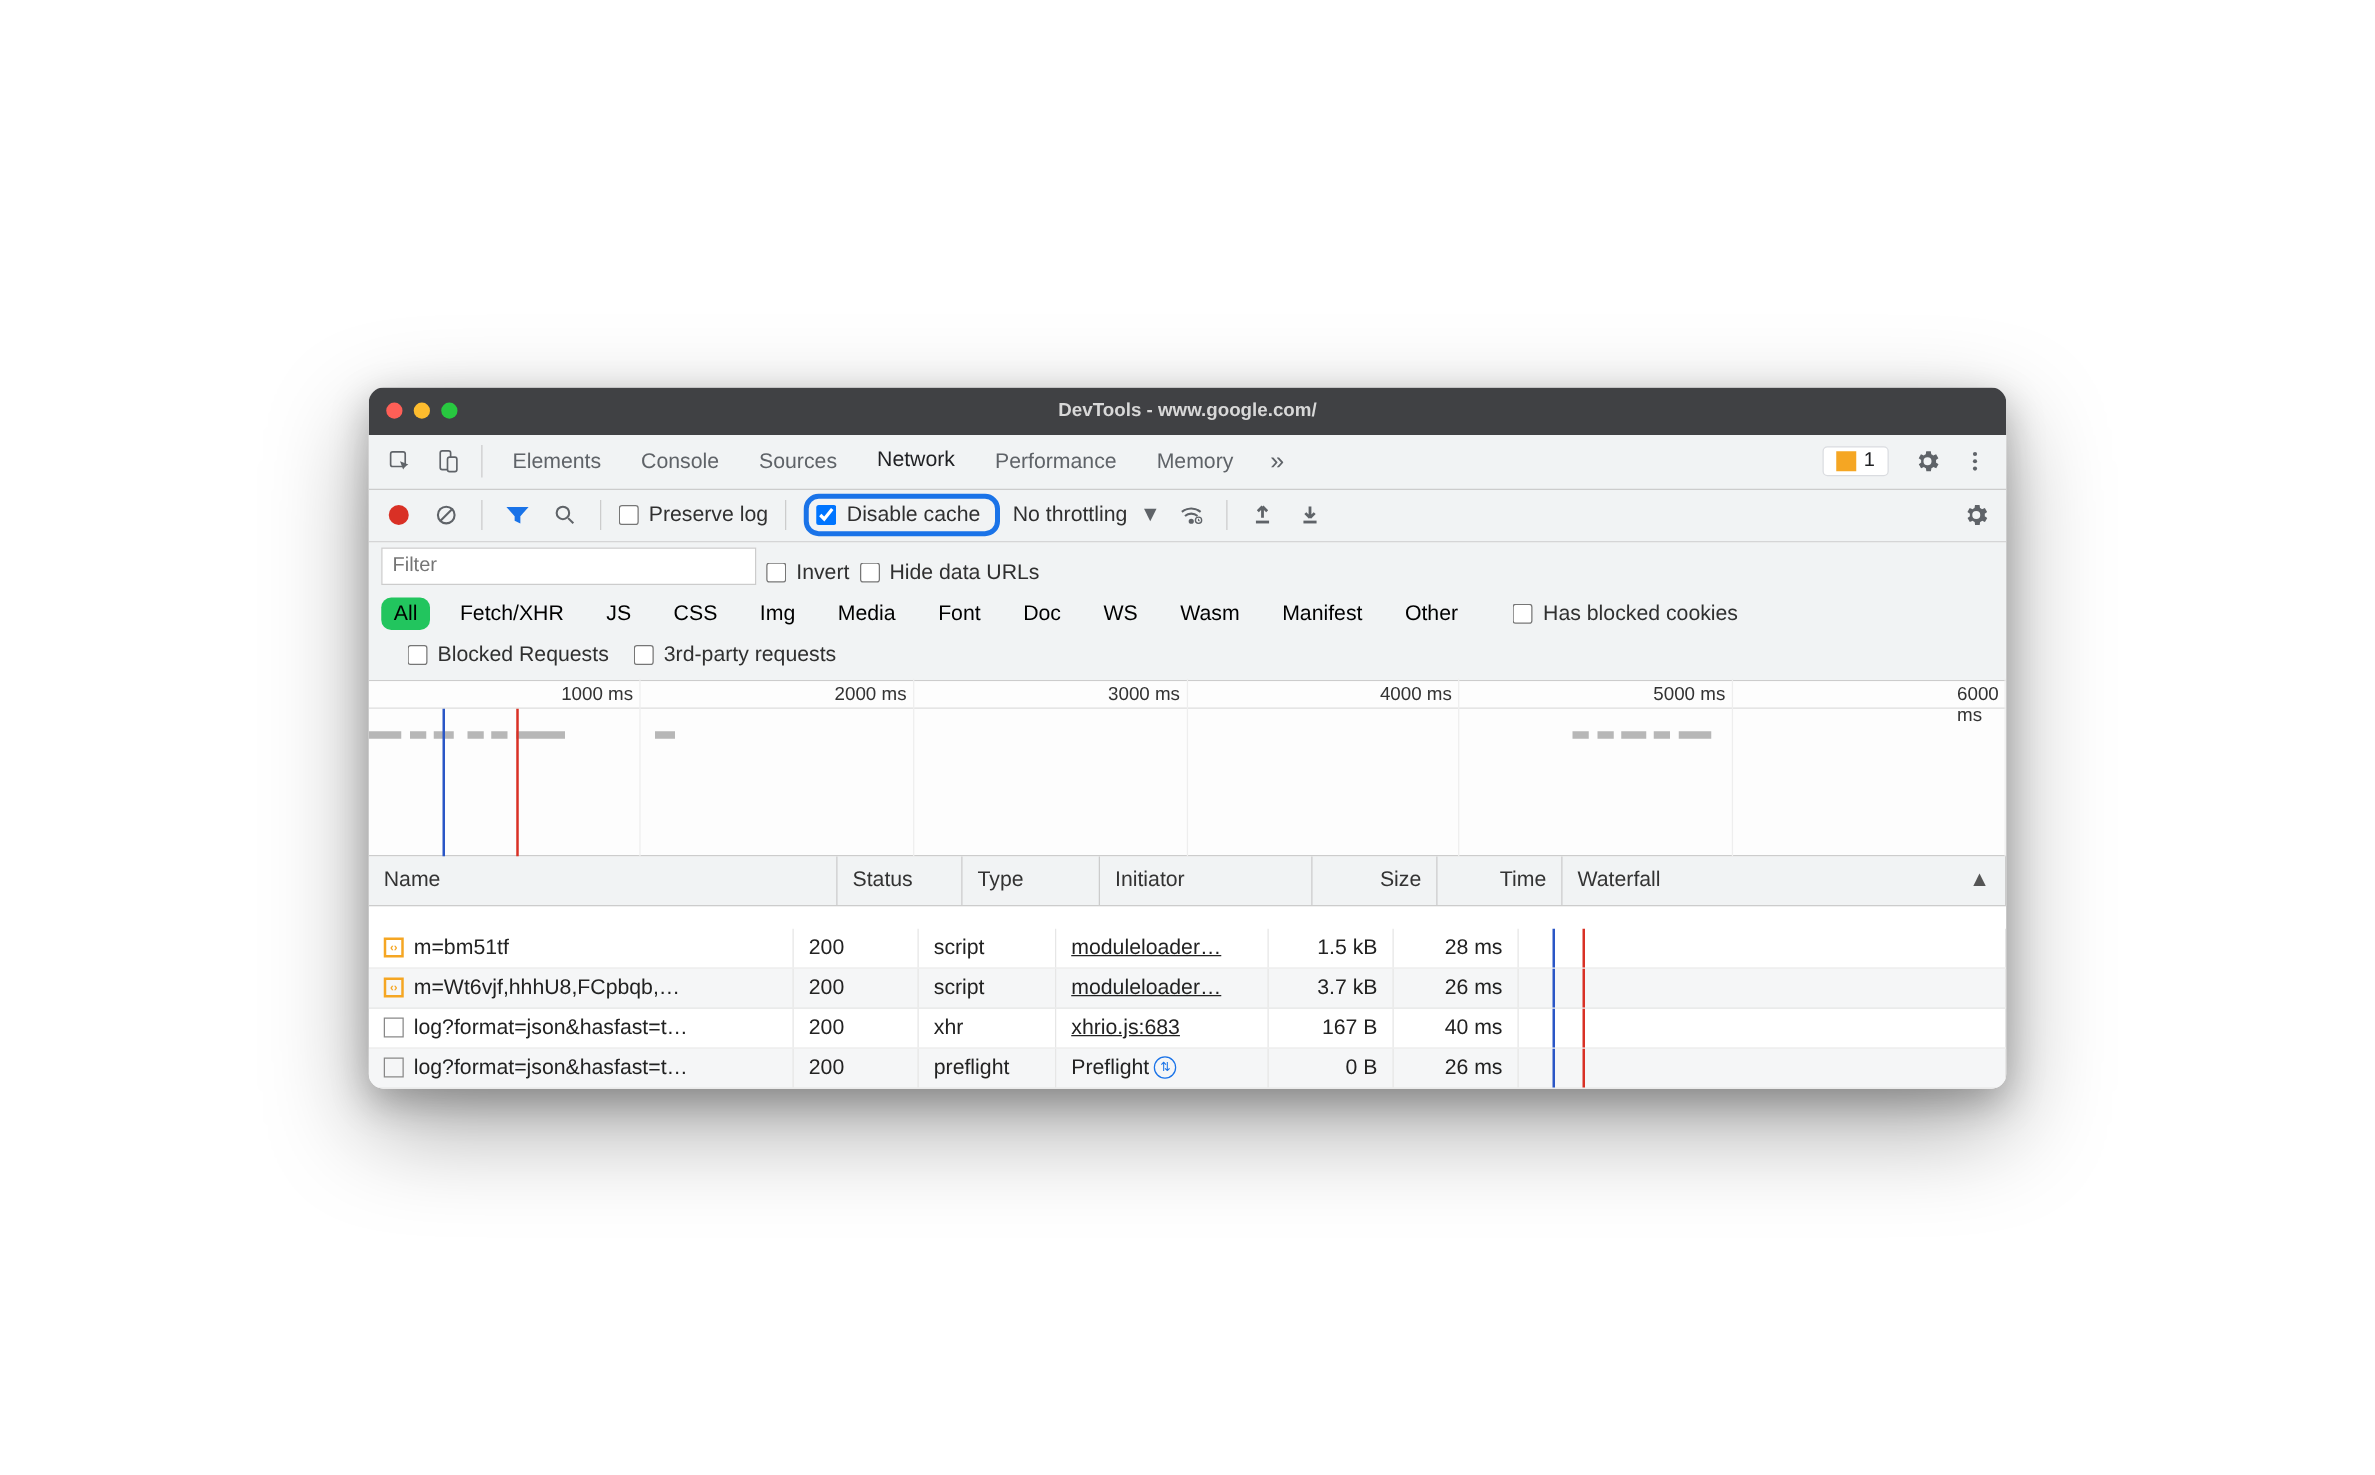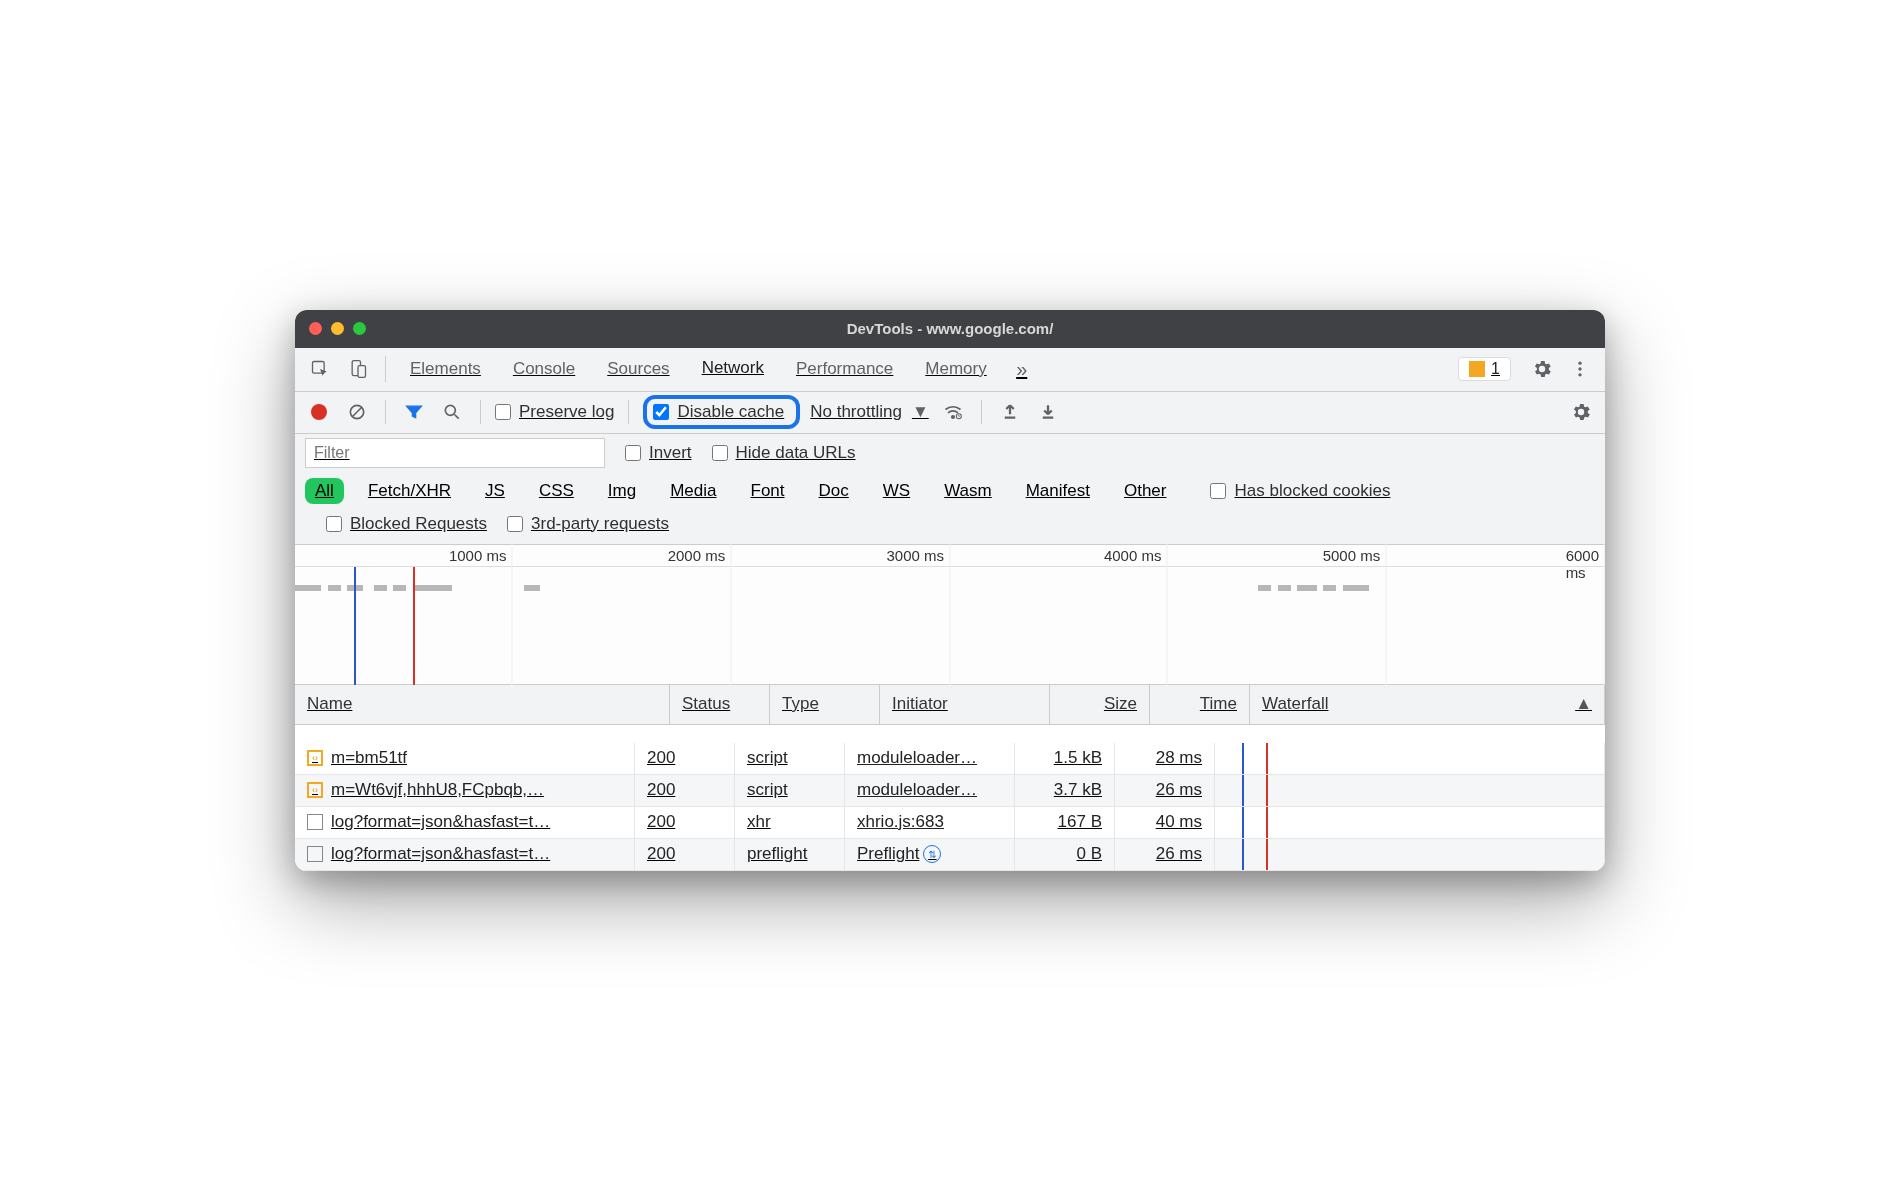--- a/index.html
+++ b/index.html
@@ -1,17 +1,17 @@
 <!DOCTYPE html>
 <html><head>
 <meta charset="utf-8">
 <style>
 * { box-sizing: border-box; margin: 0; padding: 0; }
 body { font-family: -apple-system, BlinkMacSystemFont, "Segoe UI", Helvetica, Arial, sans-serif; background: #fff; display:flex; align-items:center; justify-content:center; height:100vh; }
-.window { width: 1310px; border-radius: 12px; overflow: hidden; box-shadow: 0 30px 80px rgba(0,0,0,0.35), 0 10px 30px rgba(0,0,0,0.25); background: #fff; text-decoration: underline; }
+.window { width: 1310px; border-radius: 12px; overflow: hidden; box-shadow: 0 30px 80px rgba(0,0,0,0.35), 0 10px 30px rgba(0,0,0,0.25); background: #fff; }
 .titlebar { background: #404144; height: 38px; display:flex; align-items:center; padding: 0 14px; position:relative; }
 .traffic { display:flex; gap:9px; }
 .dot { width:13px; height:13px; border-radius:50%; }
 .dot.red { background:#ff5f57; } .dot.yellow { background:#febc2e; } .dot.green { background:#28c840; }
 .title { position:absolute; left:0; right:0; text-align:center; color:#d8d8d8; font-size:15px; font-weight:600; }
 
 .tabbar { height:44px; display:flex; align-items:center; border-bottom:1px solid #ccc; background:#f1f3f4; padding:0 8px; gap:4px; }
 .tabbar .icon-btn { width:34px; height:34px; display:flex; align-items:center; justify-content:center; color:#5f6368; cursor:pointer; }
 .tabbar .divider { width:1px; height:26px; background:#ccc; margin:0 6px; }
 .tabbar .tab { padding:0 14px; font-size:17px; color:#5f6368; cursor:pointer; height:44px; display:flex; align-items:center; }
@@ -23,21 +23,21 @@
 .toolbar { height:42px; display:flex; align-items:center; border-bottom:1px solid #ccc; background:#f1f3f4; padding:0 10px; gap:10px; font-size:17px; }
 .record-dot { width:16px; height:16px; border-radius:50%; background:#d93025; }
 .toolbar .icon-btn { width:28px; height:28px; display:flex; align-items:center; justify-content:center; color:#5f6368; cursor:pointer; }
 .toolbar .vdiv { width:1px; height:24px; background:#ccc; margin:0 4px; }
 .cb { display:flex; align-items:center; gap:8px; color:#303030; }
 .cb input { width:16px; height:16px; }
 .highlight-box { border:4px solid #1a73e8; border-radius:12px; padding:3px 12px 3px 6px; display:flex; align-items:center; gap:8px; }
 .throttle { display:flex; align-items:center; gap:10px; color:#303030; }
 
 .filterbar { border-bottom:1px solid #ccc; background:#f1f3f4; padding:4px 10px 10px 10px; font-size:17px; }
-.filterbar .row1 { display:flex; align-items:center; gap:20px; margin-bottom:10px; }
+.filterbar .row1 { display:flex; align-items:flex-end; gap:8px; margin-bottom:10px; }
 .filter-input { width:300px; height:30px; background:#fff; border:1px solid #ccc; padding:0 8px; font-size:16px; color:#777; }
 .type-filters { display:flex; align-items:center; gap:14px; flex-wrap:wrap; margin-bottom:10px; }
 .type-pill { padding:3px 10px; border-radius:8px; cursor:pointer; }
 .type-pill.active { background:#22c55e; }
 .filterbar .row3 { display:flex; align-items:center; gap:20px;padding-left:21px; }
 
 .overview { height:140px; border-bottom:1px solid #ccc; position:relative; background:#fdfdfd; }
 .ov-ticks { position:relative; height:22px; border-bottom:1px solid #ddd; font-size:15px; color:#333; }
 .ov-tick { position:absolute; top:2px; transform:translateX(-100%); padding-right:6px; }
 .ov-tick::after { content:""; position:absolute; right:0; top:-4px; width:1px; height:142px; background:#eee; }

